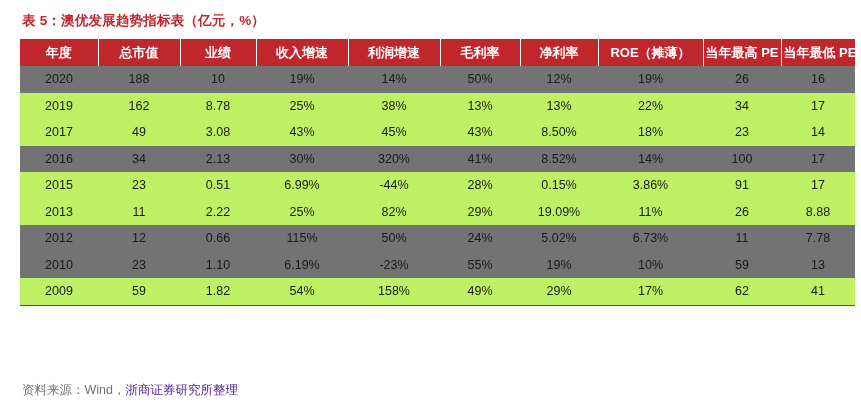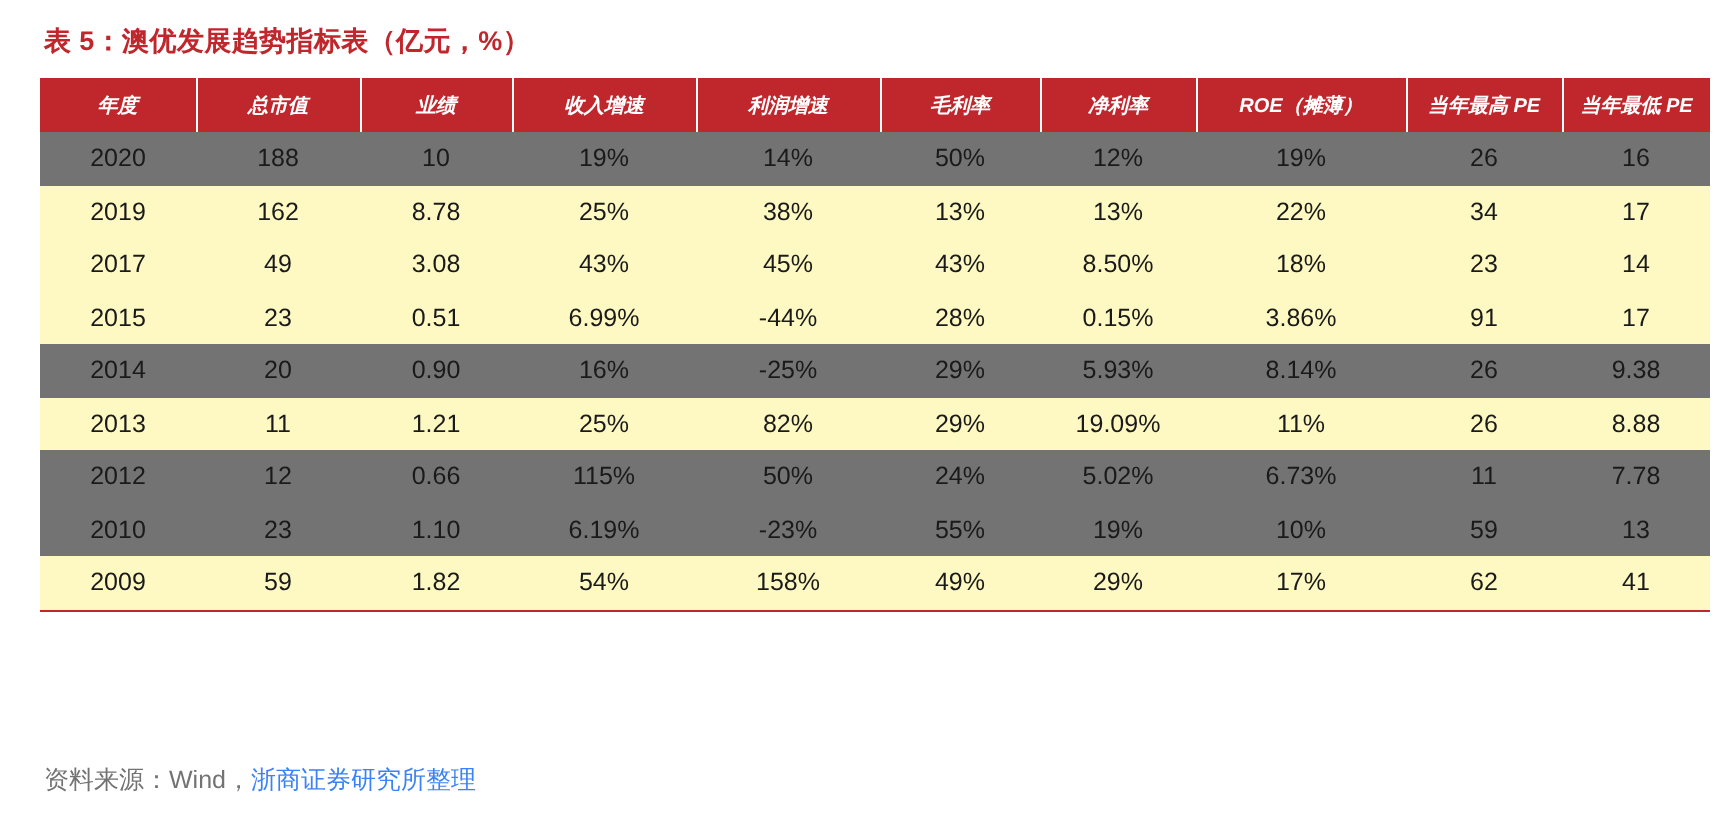--- a/index.html
+++ b/index.html
@@ -30,61 +30,60 @@
   }
   table.data {
     border-collapse: collapse;
     width: 825px;
     margin-left: 2px;
     table-layout: fixed;
   }
   table.data th {
     background: #c0272d;
     color: #ffffff;
-    font-size: 10px;
+    font-size: 13px;
     font-weight: bold;
     height: 27px;
     text-align: center;
     border-right: 1px solid #ffffff;
     padding: 0 2px;
     white-space: nowrap;
-    font-style: italic;
   }
   table.data th:last-child {
     border-right: none;
   }
   table.data td {
     font-size: 12.5px;
     text-align: center;
     height: 26.5px;
     color: #1a1a1a;
     padding: 0 2px;
     white-space: nowrap;
   }
   table.data tr.odd td {
     background: #737373;
   }
   table.data tr.even td {
-    background: #fef9c3;
+    background: #bef264;
   }
   table.data tr.last td {
     border-bottom: 1.5px solid #c0272d;
   }
   .source {
     position: absolute;
     left: 22px;
     bottom: 12px;
     font-size: 12.5px;
     color: #1a1a1a;
   }
   .source .src-label {
     color: #737373;
   }
   .source .src-org {
-    color: #3b82f6;
+    color: #4c1d95;
   }
   .colgrp-year { width: 78px; }
   .colgrp-cap { width: 82px; }
   .colgrp-perf { width: 76px; }
   .colgrp-inc { width: 92px; }
   .colgrp-prof { width: 92px; }
   .colgrp-gross { width: 80px; }
   .colgrp-net { width: 78px; }
   .colgrp-roe { width: 105px; }
   .colgrp-hi { width: 78px; }
@@ -154,48 +153,48 @@
         <td>49</td>
         <td>3.08</td>
         <td>43%</td>
         <td>45%</td>
         <td>43%</td>
         <td>8.50%</td>
         <td>18%</td>
         <td>23</td>
         <td>14</td>
       </tr>
+      <tr class="odd">
+        <td>2016</td>
+        <td>34</td>
+        <td>2.13</td>
+        <td>30%</td>
+        <td>320%</td>
+        <td>41%</td>
+        <td>8.52%</td>
+        <td>14%</td>
+        <td>100</td>
+        <td>17</td>
+      </tr>
       <tr class="even">
         <td>2015</td>
         <td>23</td>
         <td>0.51</td>
         <td>6.99%</td>
         <td>-44%</td>
         <td>28%</td>
         <td>0.15%</td>
         <td>3.86%</td>
         <td>91</td>
         <td>17</td>
       </tr>
-      <tr class="odd">
-        <td>2014</td>
-        <td>20</td>
-        <td>0.90</td>
-        <td>16%</td>
-        <td>-25%</td>
-        <td>29%</td>
-        <td>5.93%</td>
-        <td>8.14%</td>
-        <td>26</td>
-        <td>9.38</td>
-      </tr>
       <tr class="even">
         <td>2013</td>
         <td>11</td>
-        <td>1.21</td>
+        <td>2.22</td>
         <td>25%</td>
         <td>82%</td>
         <td>29%</td>
         <td>19.09%</td>
         <td>11%</td>
         <td>26</td>
         <td>8.88</td>
       </tr>
       <tr class="odd">
         <td>2012</td>

